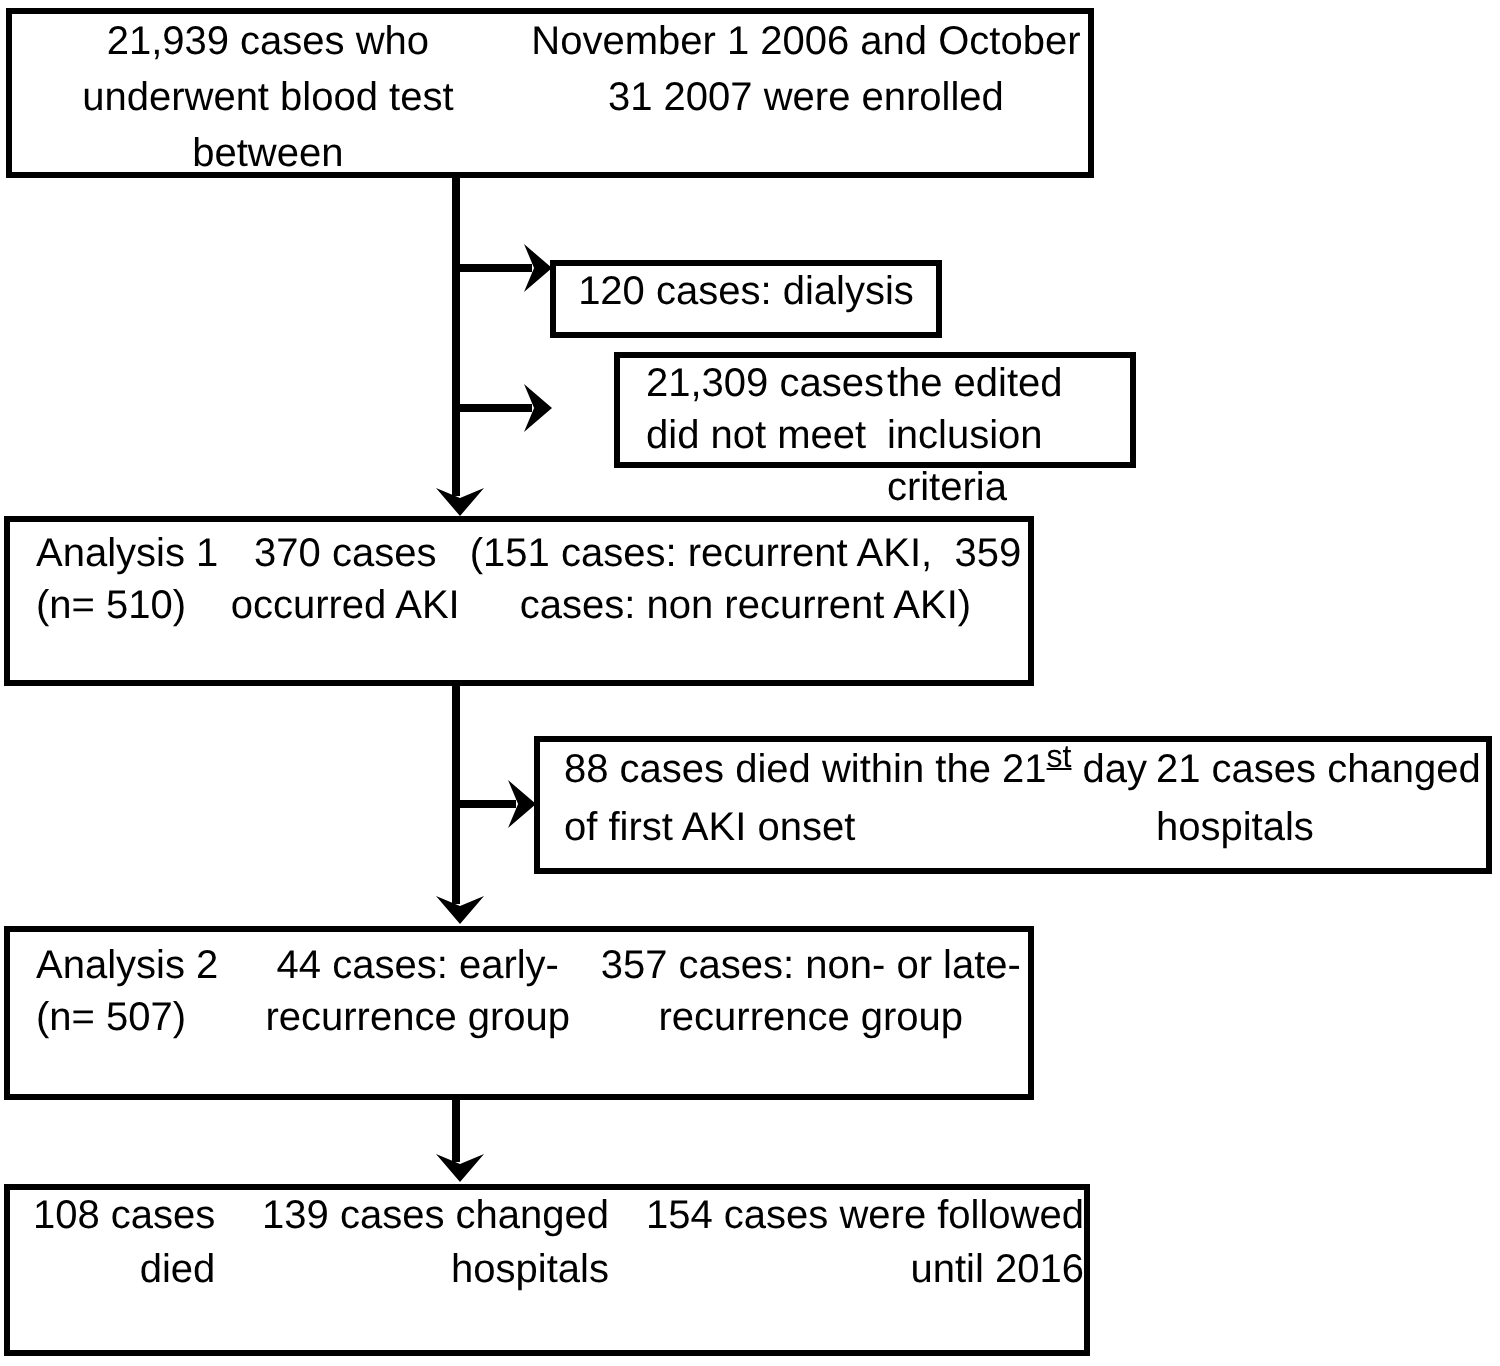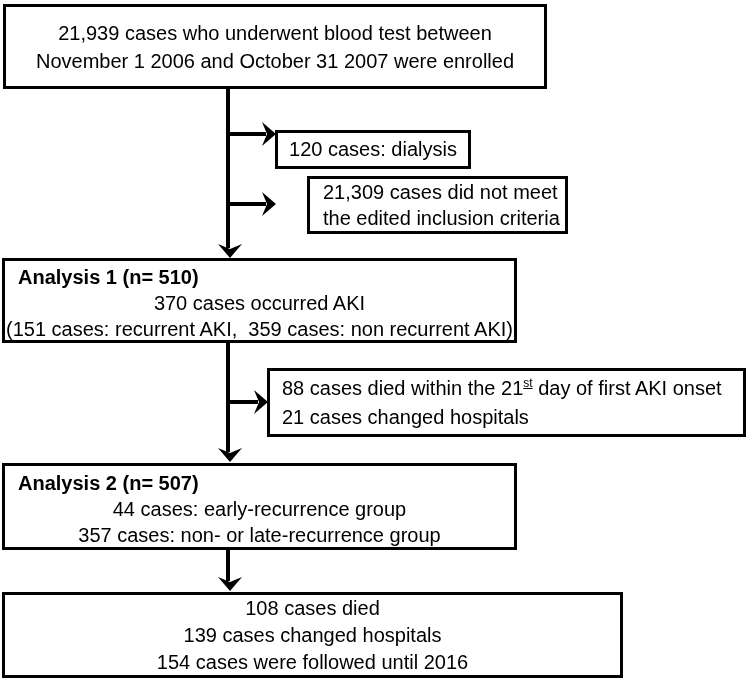--- a/index.html
+++ b/index.html
@@ -15,41 +15,41 @@
     font-family: "Liberation Sans", sans-serif;
     color: #000000;
     overflow: hidden;
   }
   .box {
     position: absolute;
     box-sizing: border-box;
     border: 3px solid #000000;
     background: #ffffff;
     display: flex;
-    flex-direction: column;
+    flex-direction: row;
     justify-content: center;
     font-size: 20px;
     line-height: 27px;
   }
   .center { text-align: center; }
   .leftpad { padding-left: 13px; margin-left: 32px; }
 
   
   .box-enrollment { left: 3px;  top: 4px;   width: 544px; height: 85px; line-height: 28px; }
   .box-analysis1  { left: 2px;  top: 258px; width: 515px; height: 85px; line-height: 26px; justify-content: flex-start; padding-top: 3px; }
   .box-analysis2  { left: 2px;  top: 463px; width: 515px; height: 87px; line-height: 26px; justify-content: flex-start; padding-top: 4px; }
-  .box-outcome    { left: 2px;  top: 592px; width: 621px; height: 86px; }
+  .box-outcome    { left: 2px;  top: 592px; width: 543px; height: 86px; text-align: right; }
 
   
   .box-dialysis   { left: 275px; top: 114px; width: 196px; height: 39px; margin-top: 16px; }
   .box-exclusion  { left: 275px; top: 176px; width: 261px; height: 58px; line-height: 26px; }
   .box-earlydeath { left: 267px; top: 368px; width: 479px; height: 69px; line-height: 29px; padding-left: 12px; }
 
   .box-title {
-    font-weight: bold;
+    font-weight: normal;
     padding-left: 13px;
   }
 
   
   .line {
     position: absolute;
     background: #000000;
   }
   .v-line { width: 4px; }
   .h-line { height: 4px; }
@@ -74,21 +74,21 @@
     clip-path: polygon(0 0, 100% 50%, 0 100%, 36% 50%);
   }
   .arrow-a1 { left: 218px; top: 244px; }
   .arrow-a2 { left: 262px; top: 122px; }
   .arrow-a3 { left: 262px; top: 192px; }
   .arrow-a4 { left: 218px; top: 448px; }
   .arrow-a5 { left: 254px; top: 390px; }
   .arrow-a6 { left: 218px; top: 577px; }
 
   sup.ord {
-    font-size: 12px;
+    font-size: 16px;
     vertical-align: super;
     line-height: 0;
     text-decoration: underline;
   }
 </style>
 </head>
 <body>
 
 <div id="canvas">
 

